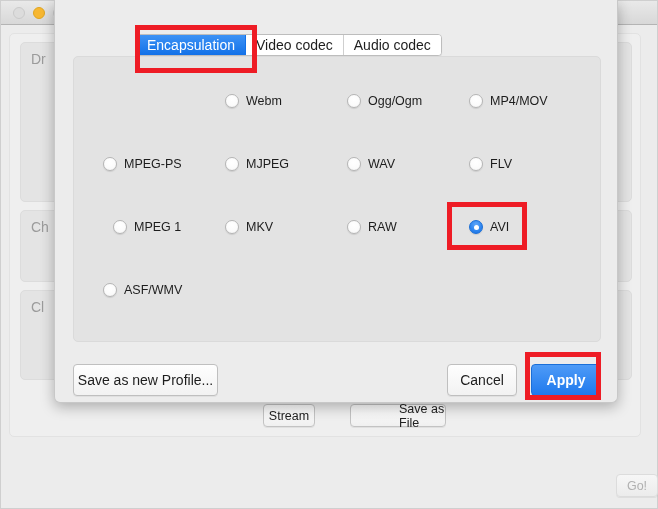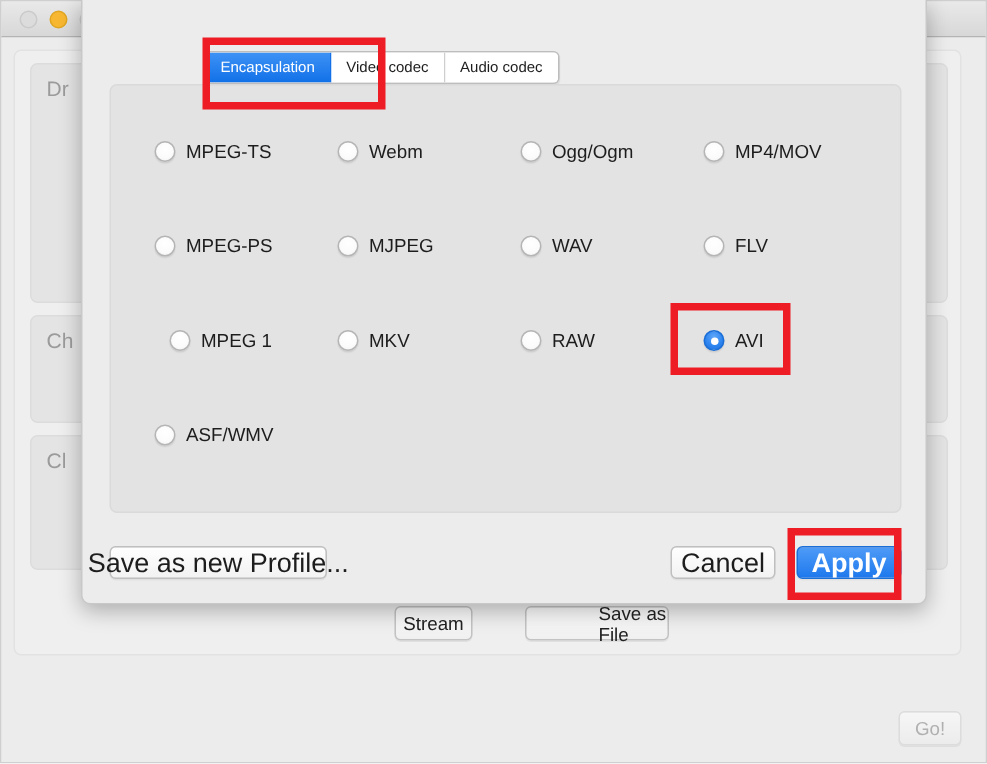--- a/index.html
+++ b/index.html
@@ -105,20 +105,21 @@
     color: #222;
     display: flex;
     align-items: center;
     justify-content: center;
     box-sizing: border-box;
   }
   .bg-btn.disabled {
     color: #b0b0b0;
     background: linear-gradient(to bottom, #f6f6f6 0%, #ececec 100%);
     border-color: #dcdcdc;
+    margin-left: 17px;
   }
 
   
   .sheet {
     position: absolute;
     left: 54px; top: 0px;
     width: 564px; height: 403px;
     background: #ececec;
     border: 1px solid #c8c8c8;
     border-top: none;
@@ -140,21 +141,21 @@
     border-radius: 4px;
     overflow: hidden;
     box-sizing: border-box;
     box-shadow: 0 1px 1px rgba(0,0,0,0.08);
   }
   .tab {
     display: flex;
     align-items: center;
     justify-content: center;
     padding: 0 10px;
-    font-size: 10px;
+    font-size: 14px;
     color: #1e1e1e;
     background: #ffffff;
     border-right: 1px solid #cfcfcf;
     box-sizing: border-box;
     white-space: nowrap;
   }
   .tab:last-child { border-right: none; }
   .tab.active {
     background: linear-gradient(to bottom, #3d92f5 0%, #1271e8 100%);
     color: #ffffff;
@@ -210,25 +211,25 @@
   .radio .lbl {
     margin-left: 7px;
     font-size: 12.5px;
     color: #1d1d1d;
     white-space: nowrap;
   }
 
   
   .sheet-btn {
     position: absolute;
-    height: 22px;
+    height: 32px;
     background: linear-gradient(to bottom, #fefefe 0%, #f2f2f2 100%);
     border: 1px solid #bfbfbf;
     border-radius: 4px;
-    font-size: 18px;
+    font-size: 14px;
     color: #1d1d1d;
     display: flex;
     align-items: center;
     justify-content: center;
     box-sizing: border-box;
     box-shadow: 0 1px 0 rgba(0,0,0,0.05);
     white-space: nowrap;
   }
   .sheet-btn.primary {
     background: linear-gradient(to bottom, #4e9bf7 0%, #1f79ed 100%);
@@ -290,24 +291,20 @@
 
     <div class="tabbar">
       <div class="tab active">Encapsulation</div>
       <div class="tab">Video codec</div>
       <div class="tab">Audio codec</div>
     </div>
 
     <div class="well">
       <div class="radio-grid">
 
-        <div class="radio" style="left:29px; top:35px;">
-          <span class="dot"></span>
-          <span class="lbl">MPEG-TS</span>
-        </div>
         <div class="radio" style="left:151px; top:35px;">
           <span class="dot"></span>
           <span class="lbl">Webm</span>
         </div>
         <div class="radio" style="left:273px; top:35px;">
           <span class="dot"></span>
           <span class="lbl">Ogg/Ogm</span>
         </div>
         <div class="radio" style="left:395px; top:35px;">
           <span class="dot"></span>

